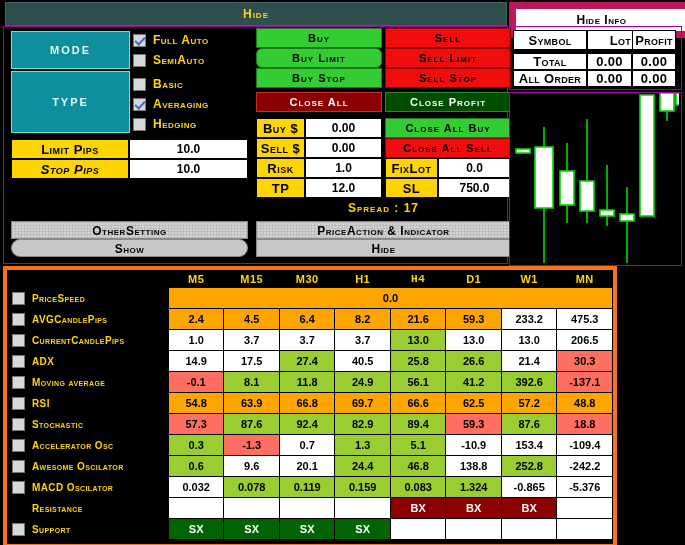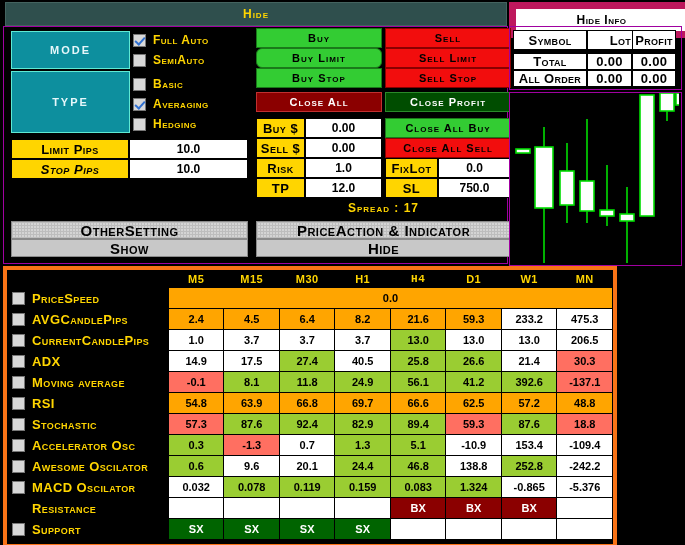--- a/index.html
+++ b/index.html
@@ -72,23 +72,23 @@
     background:#fff;color:#000;font-size:12px;font-weight:bold;
     display:flex;align-items:center;justify-content:center;
     border:1px solid #000;box-sizing:border-box;
   }
   #spread{
     color:#ffd500;font-size:12px;font-weight:bold;
     font-variant:small-caps;letter-spacing:1px;
     display:flex;align-items:center;justify-content:center;
   }
   .graybtn{
-    background:#c8c8c8;color:#000;font-size:15px;font-weight:bold;
+    background:#c8c8c8;color:#000;font-size:12px;font-weight:bold;
     font-variant:small-caps;letter-spacing:.5px;
-    display:flex;align-items:center;justify-content:center;
+    display:flex;align-items:flex-end;justify-content:center;
     border:1px solid #8a8a8a;box-sizing:border-box;
   }
   .graybtn.dots{
     background:
       repeating-linear-gradient(0deg,#bdbdbd 0 1px,transparent 1px 3px),
       repeating-linear-gradient(90deg,#bdbdbd 0 1px,transparent 1px 3px),
       #d4d4d4;
   }
   
   #infowrap{left:509px;top:26px;width:171px;height:62px;border:1px solid #a000a0;}
@@ -102,21 +102,21 @@
   #chart{left:509px;top:92px;width:171px;height:172px;border:1px solid #a000a0;overflow:hidden;background:#000;}
   
   #indwrap{left:3px;top:266px;width:606px;height:274px;border:4px solid #f97316;background:#000;}
   #indtable{border-collapse:collapse;width:100%;table-layout:fixed;}
   #indtable th{
     color:#ffd500;font-size:11px;font-weight:bold;
     height:17px;padding:0;letter-spacing:.5px;
   }
   #indtable td{padding:0;height:21px;}
   .rowlabel{
-    color:#ffd500;font-size:13px;font-weight:bold;
+    color:#ffd500;font-size:10px;font-weight:bold;
     font-variant:small-caps;letter-spacing:.4px;
     white-space:nowrap;text-align:center;
   }
   .labelbox{display:flex;align-items:center;padding-left:5px;}
   .cell{
     border:1px solid #000;box-sizing:border-box;
     text-align:center;font-size:11px;font-weight:bold;
     color:#000;height:21px;line-height:19px;
   }
   .c-orange{background:#ffa500;}
@@ -250,21 +250,21 @@
   <span>750.0</span>
 </div>
 
 <div class="sc" id="spread" style="left:256px;top:199px;width:255px;height:17px;">
   <span>Spread : 17</span>
 </div>
 
 <div class="sc graybtn dots" style="left:11px;top:221px;width:237px;height:18px;">
   <span>OtherSetting</span>
 </div>
-<div class="sc graybtn" style="left:11px;top:239px;width:237px;height:18px;">
+<div class="sc graybtn" style="left:11px;top:239px;width:237px;height:18px;border-radius:9px;">
   <span>Show</span>
 </div>
 <div class="sc graybtn dots" style="left:256px;top:221px;width:255px;height:18px;">
   <span>PriceAction &amp; Indicator</span>
 </div>
 <div class="sc graybtn" style="left:256px;top:239px;width:255px;height:18px;">
   <span>Hide</span>
 </div>
 
 <div class="sc" id="infowrap"></div>

